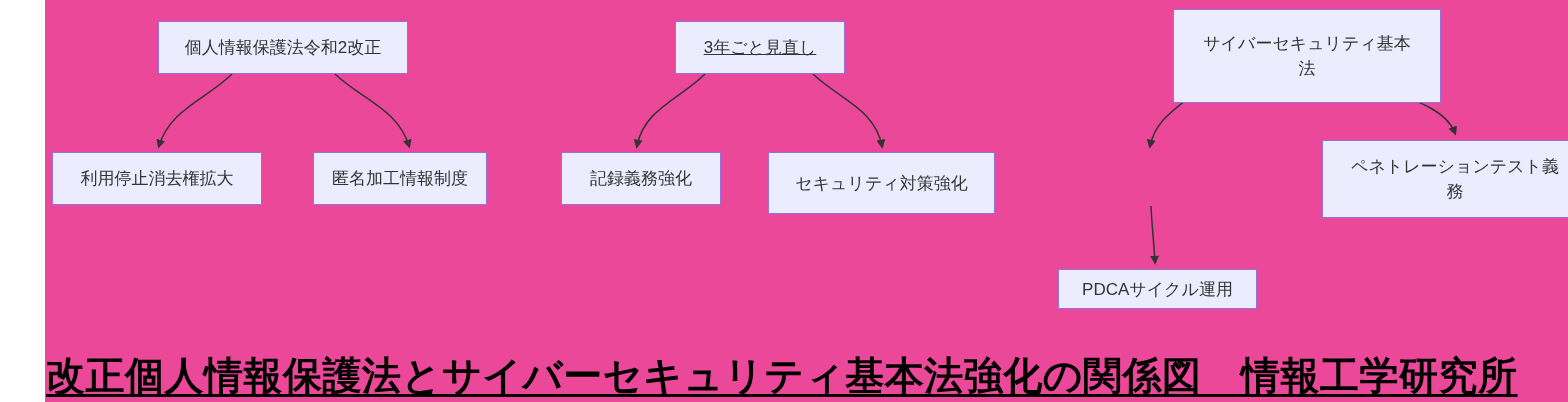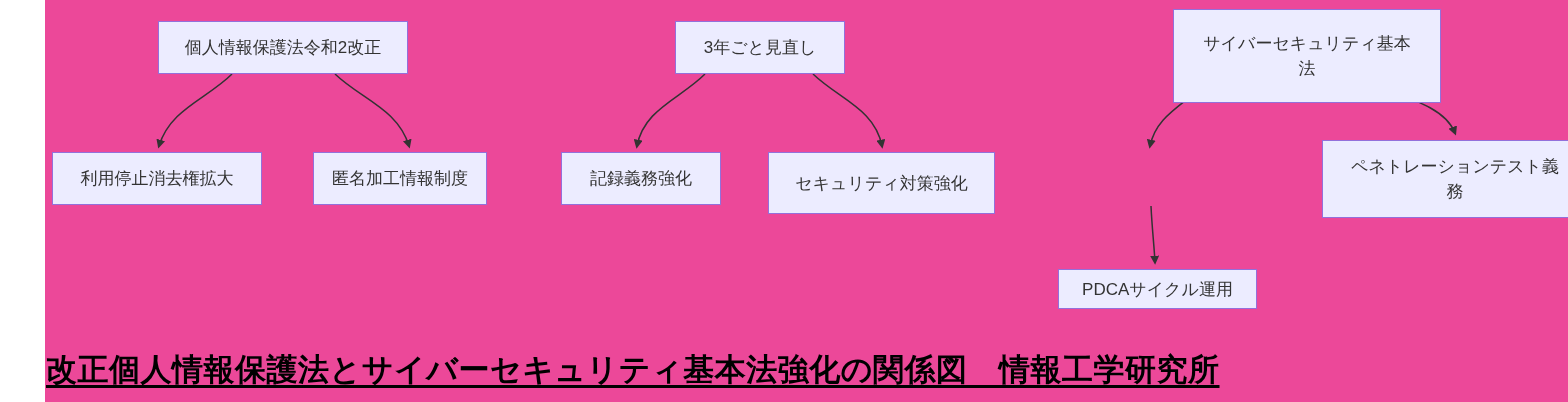--- a/index.html
+++ b/index.html
@@ -27,34 +27,34 @@
     font-size: 17px;
     line-height: 25px;
     display: flex;
     align-items: center;
     justify-content: center;
     text-align: center;
     white-space: pre-line;
   }
   
   .n-privacy   { left: 113px;  top: 21px;  width: 250px; height: 53px; }
-  .n-review    { left: 630px;  top: 21px;  width: 170px; height: 53px; }
+  .n-review    { left: 630px;  top: 21px;  width: 170px; height: 53px; text-decoration: underline; }
   .n-cyber     { left: 1128px; top: 9px;   width: 268px; height: 94px; }
   .n-usagestop { left: 7px;    top: 152px; width: 210px; height: 53px; }
   .n-anon      { left: 268px;  top: 152px; width: 174px; height: 53px; }
   .n-record    { left: 516px;  top: 152px; width: 160px; height: 53px; }
   .n-security  { left: 723px;  top: 152px; width: 227px; height: 62px; }
   .n-audit     { left: 1003px; top: 152px; width: 206px; height: 53px; }
   .n-pentest   { left: 1277px; top: 140px; width: 266px; height: 78px; }
   .n-pdca      { left: 1013px; top: 269px; width: 199px; height: 40px; }
   .caption {
     position: absolute;
     left: 1px;
     top: 349px;
-    font-size: 31px;
+    font-size: 39px;
     font-weight: bold;
     color: #000000;
     letter-spacing: 0.5px;
     text-decoration: underline;
     text-decoration-thickness: 3px;
     text-underline-offset: 5px;
     white-space: nowrap;
   }
 </style>
 </head>

